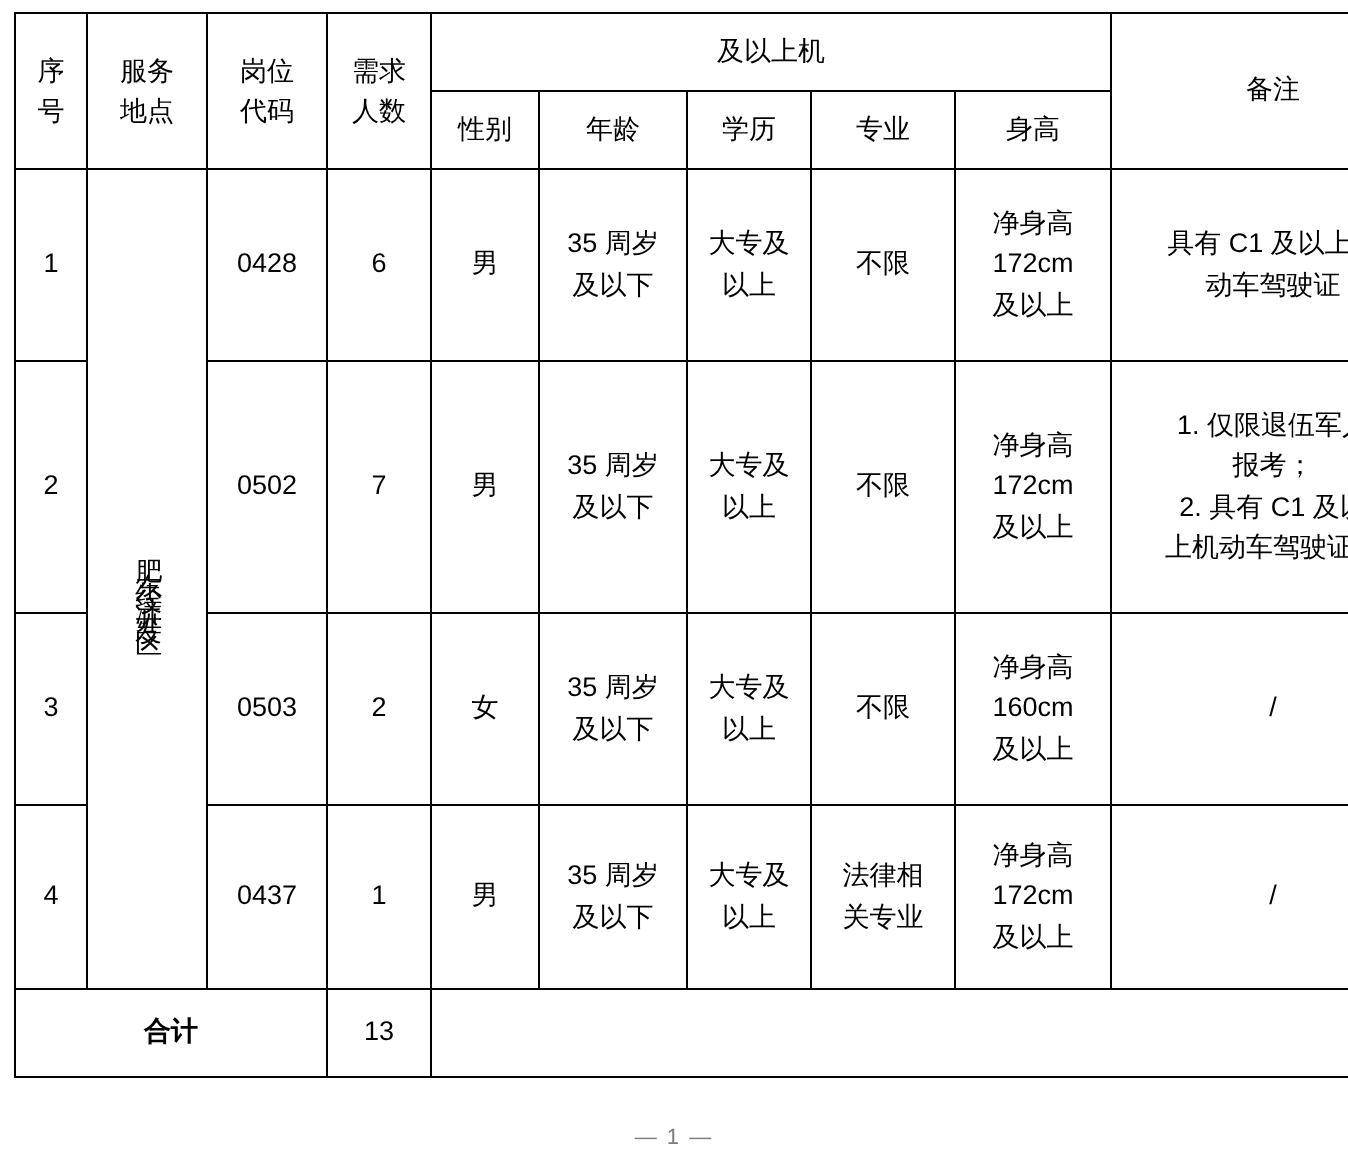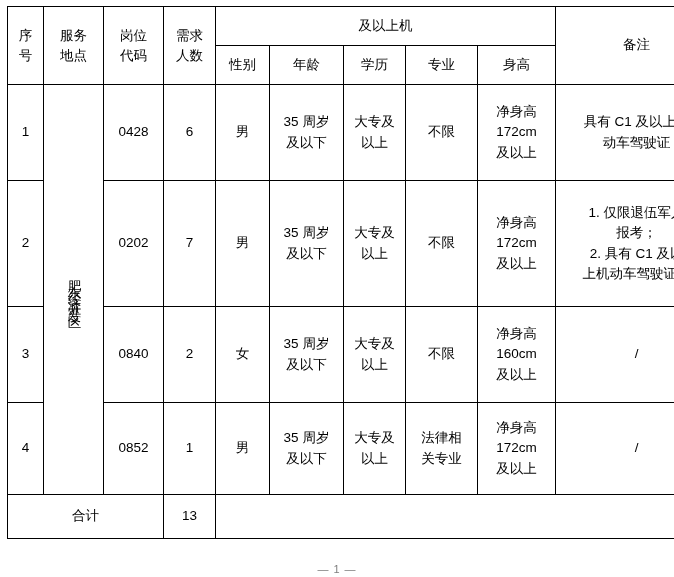--- a/index.html
+++ b/index.html
@@ -81,21 +81,21 @@
   .footer-dots {
     position: absolute;
     left: 0;
     right: 0;
     bottom: 2px;
     text-align: center;
     font-size: 11px;
     color: #7d7d7d;
     letter-spacing: 1px;
   }
-  .total-label { font-size: 13.5px; }
+  .total-label { font-size: 13.5px; font-weight: bold; }
 </style>
 </head>
 <body>
 
 <div class="page">
 
   <table class="req-table">
     <colgroup>
       <col class="c-seq">
         <col class="c-place">
@@ -160,21 +160,21 @@
           <div>及以上</div>
         </td>
         <td class="note-left">
           <div>具有 C1 及以上机</div>
           <div>动车驾驶证</div>
         </td>
       </tr>
 
       <tr style="height:126px;">
         <td>2</td>
-        <td>0202</td>
+        <td>0502</td>
         <td>7</td>
         <td>男</td>
         <td>
           <div>35 周岁</div>
           <div>及以下</div>
         </td>
         <td>
           <div>大专及</div>
           <div>以上</div>
         </td>
@@ -187,21 +187,21 @@
         <td class="note-left">
           <div>1. 仅限退伍军人</div>
           <div>报考；</div>
           <div>2. 具有 C1 及以</div>
           <div>上机动车驾驶证。</div>
         </td>
       </tr>
 
       <tr style="height:96px;">
         <td>3</td>
-        <td>0840</td>
+        <td>0503</td>
         <td>2</td>
         <td>女</td>
         <td>
           <div>35 周岁</div>
           <div>及以下</div>
         </td>
         <td>
           <div>大专及</div>
           <div>以上</div>
         </td>
@@ -209,21 +209,21 @@
         <td>
           <div>净身高</div>
           <div>160cm</div>
           <div>及以上</div>
         </td>
         <td class="note-center">/</td>
       </tr>
 
       <tr style="height:92px;">
         <td>4</td>
-        <td>0852</td>
+        <td>0437</td>
         <td>1</td>
         <td>男</td>
         <td>
           <div>35 周岁</div>
           <div>及以下</div>
         </td>
         <td>
           <div>大专及</div>
           <div>以上</div>
         </td>

